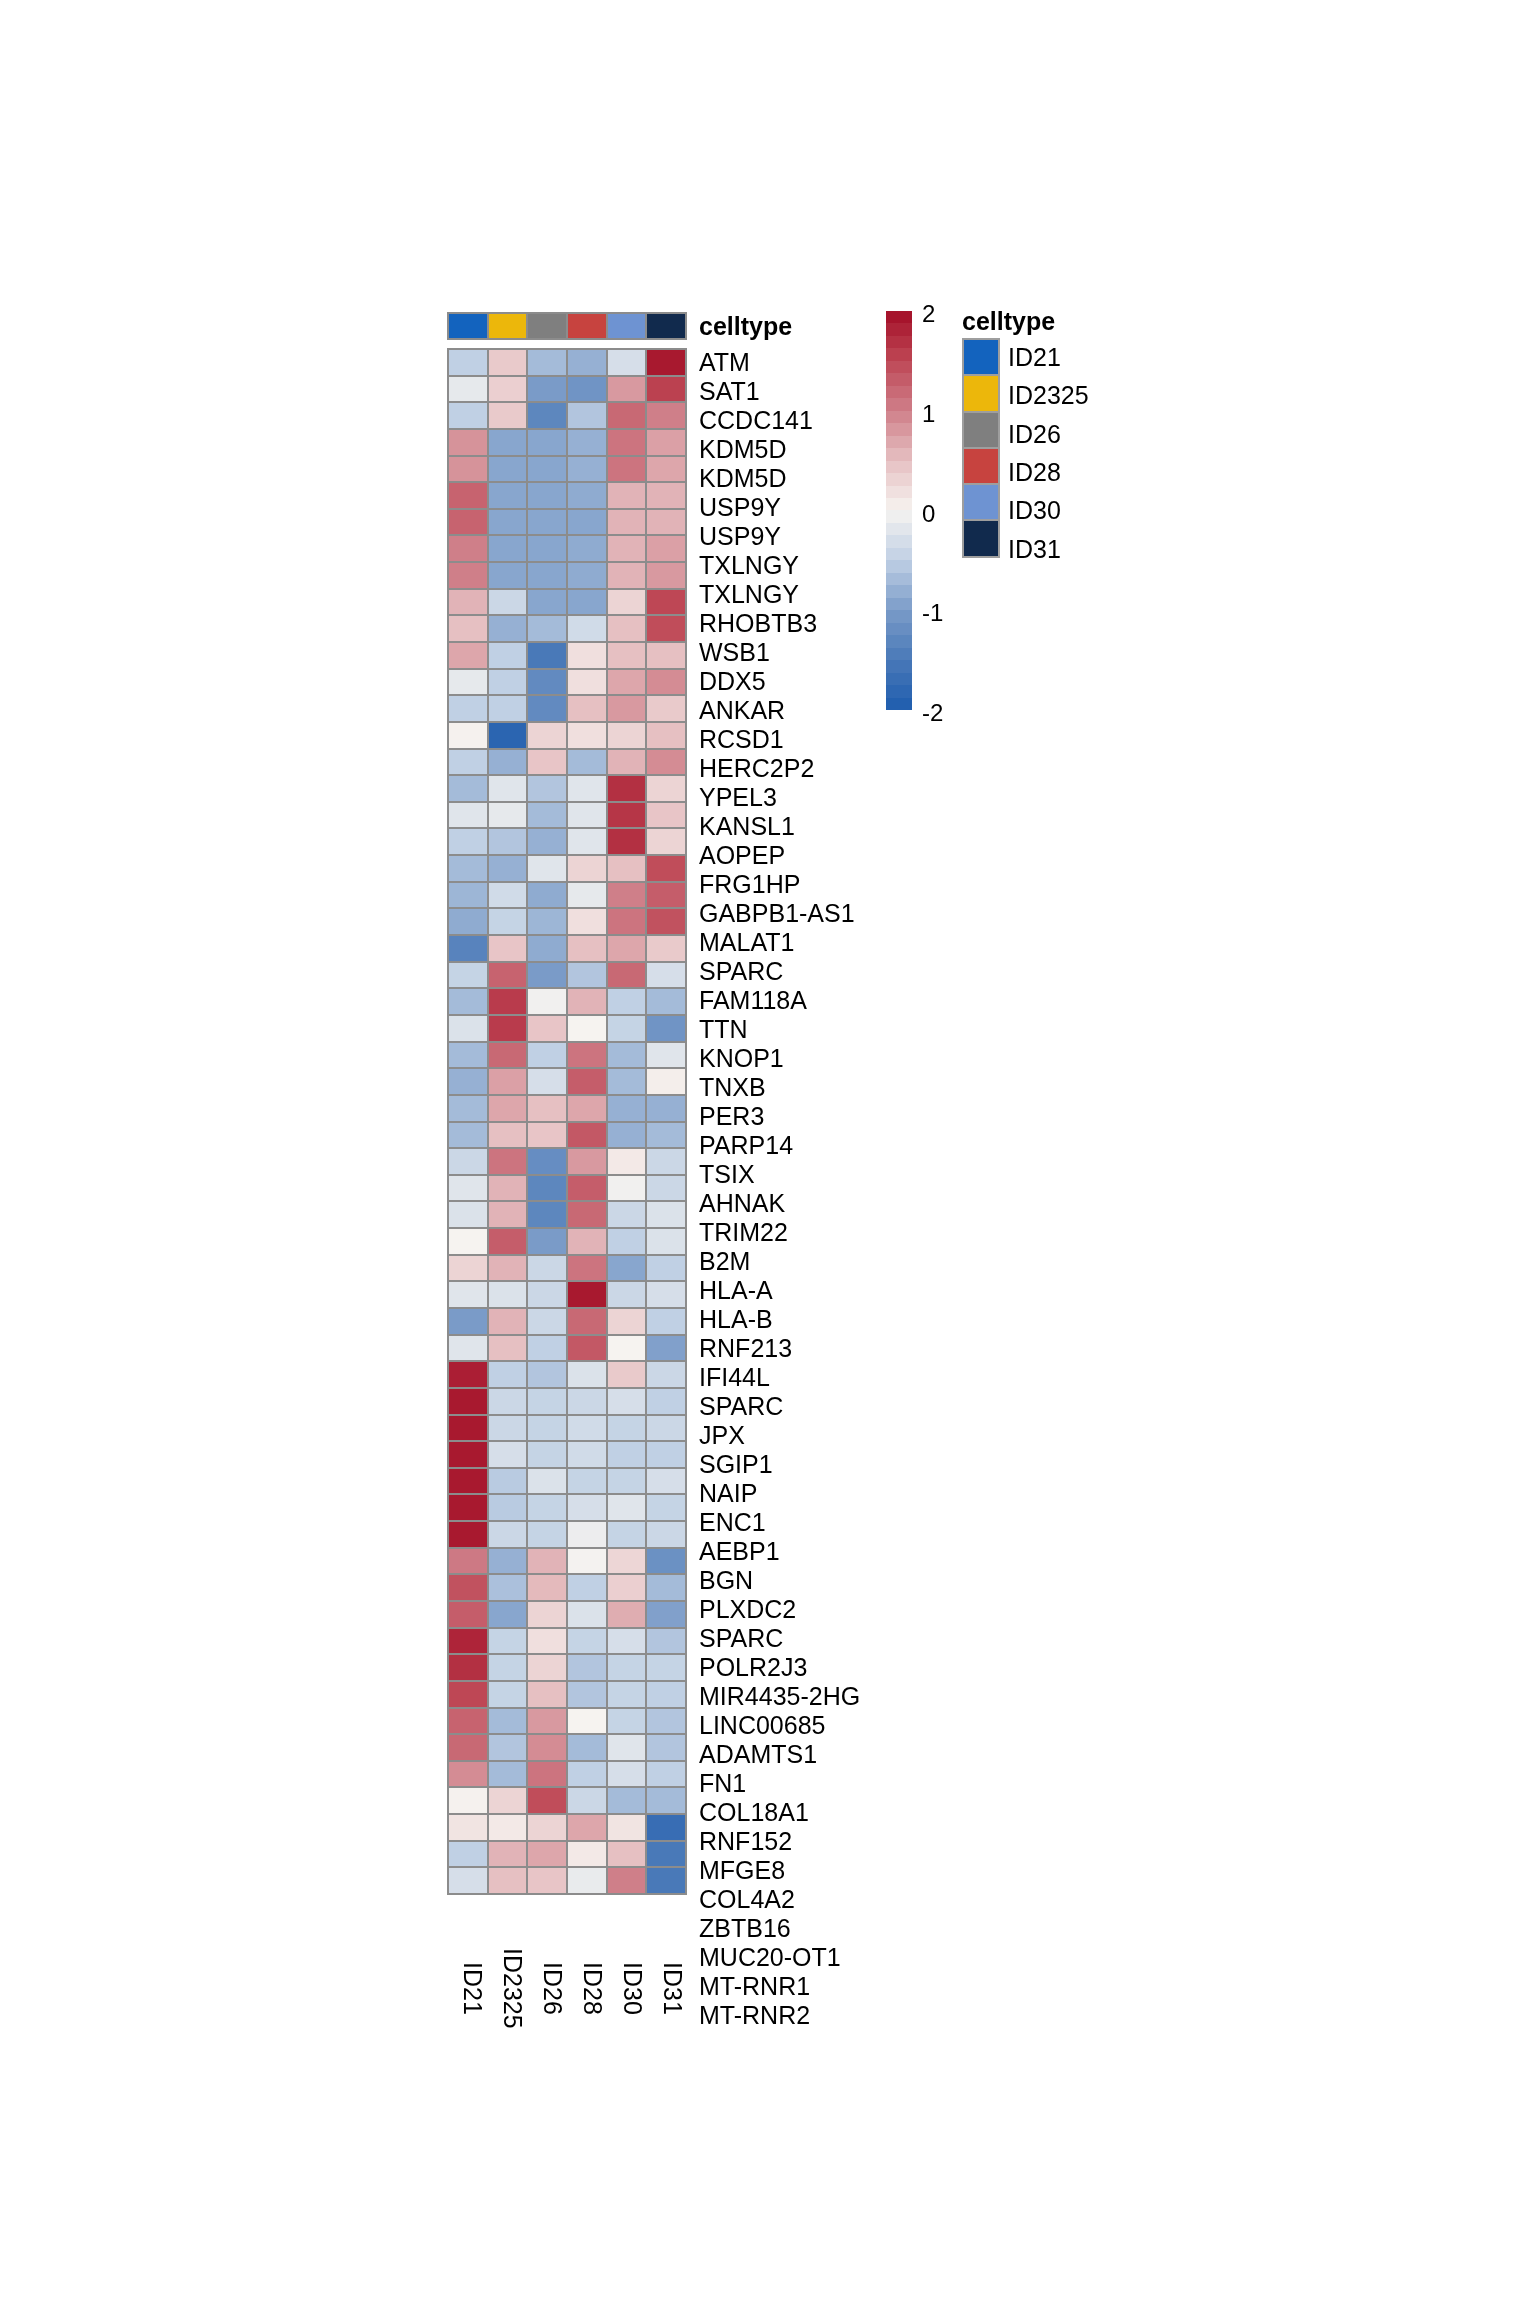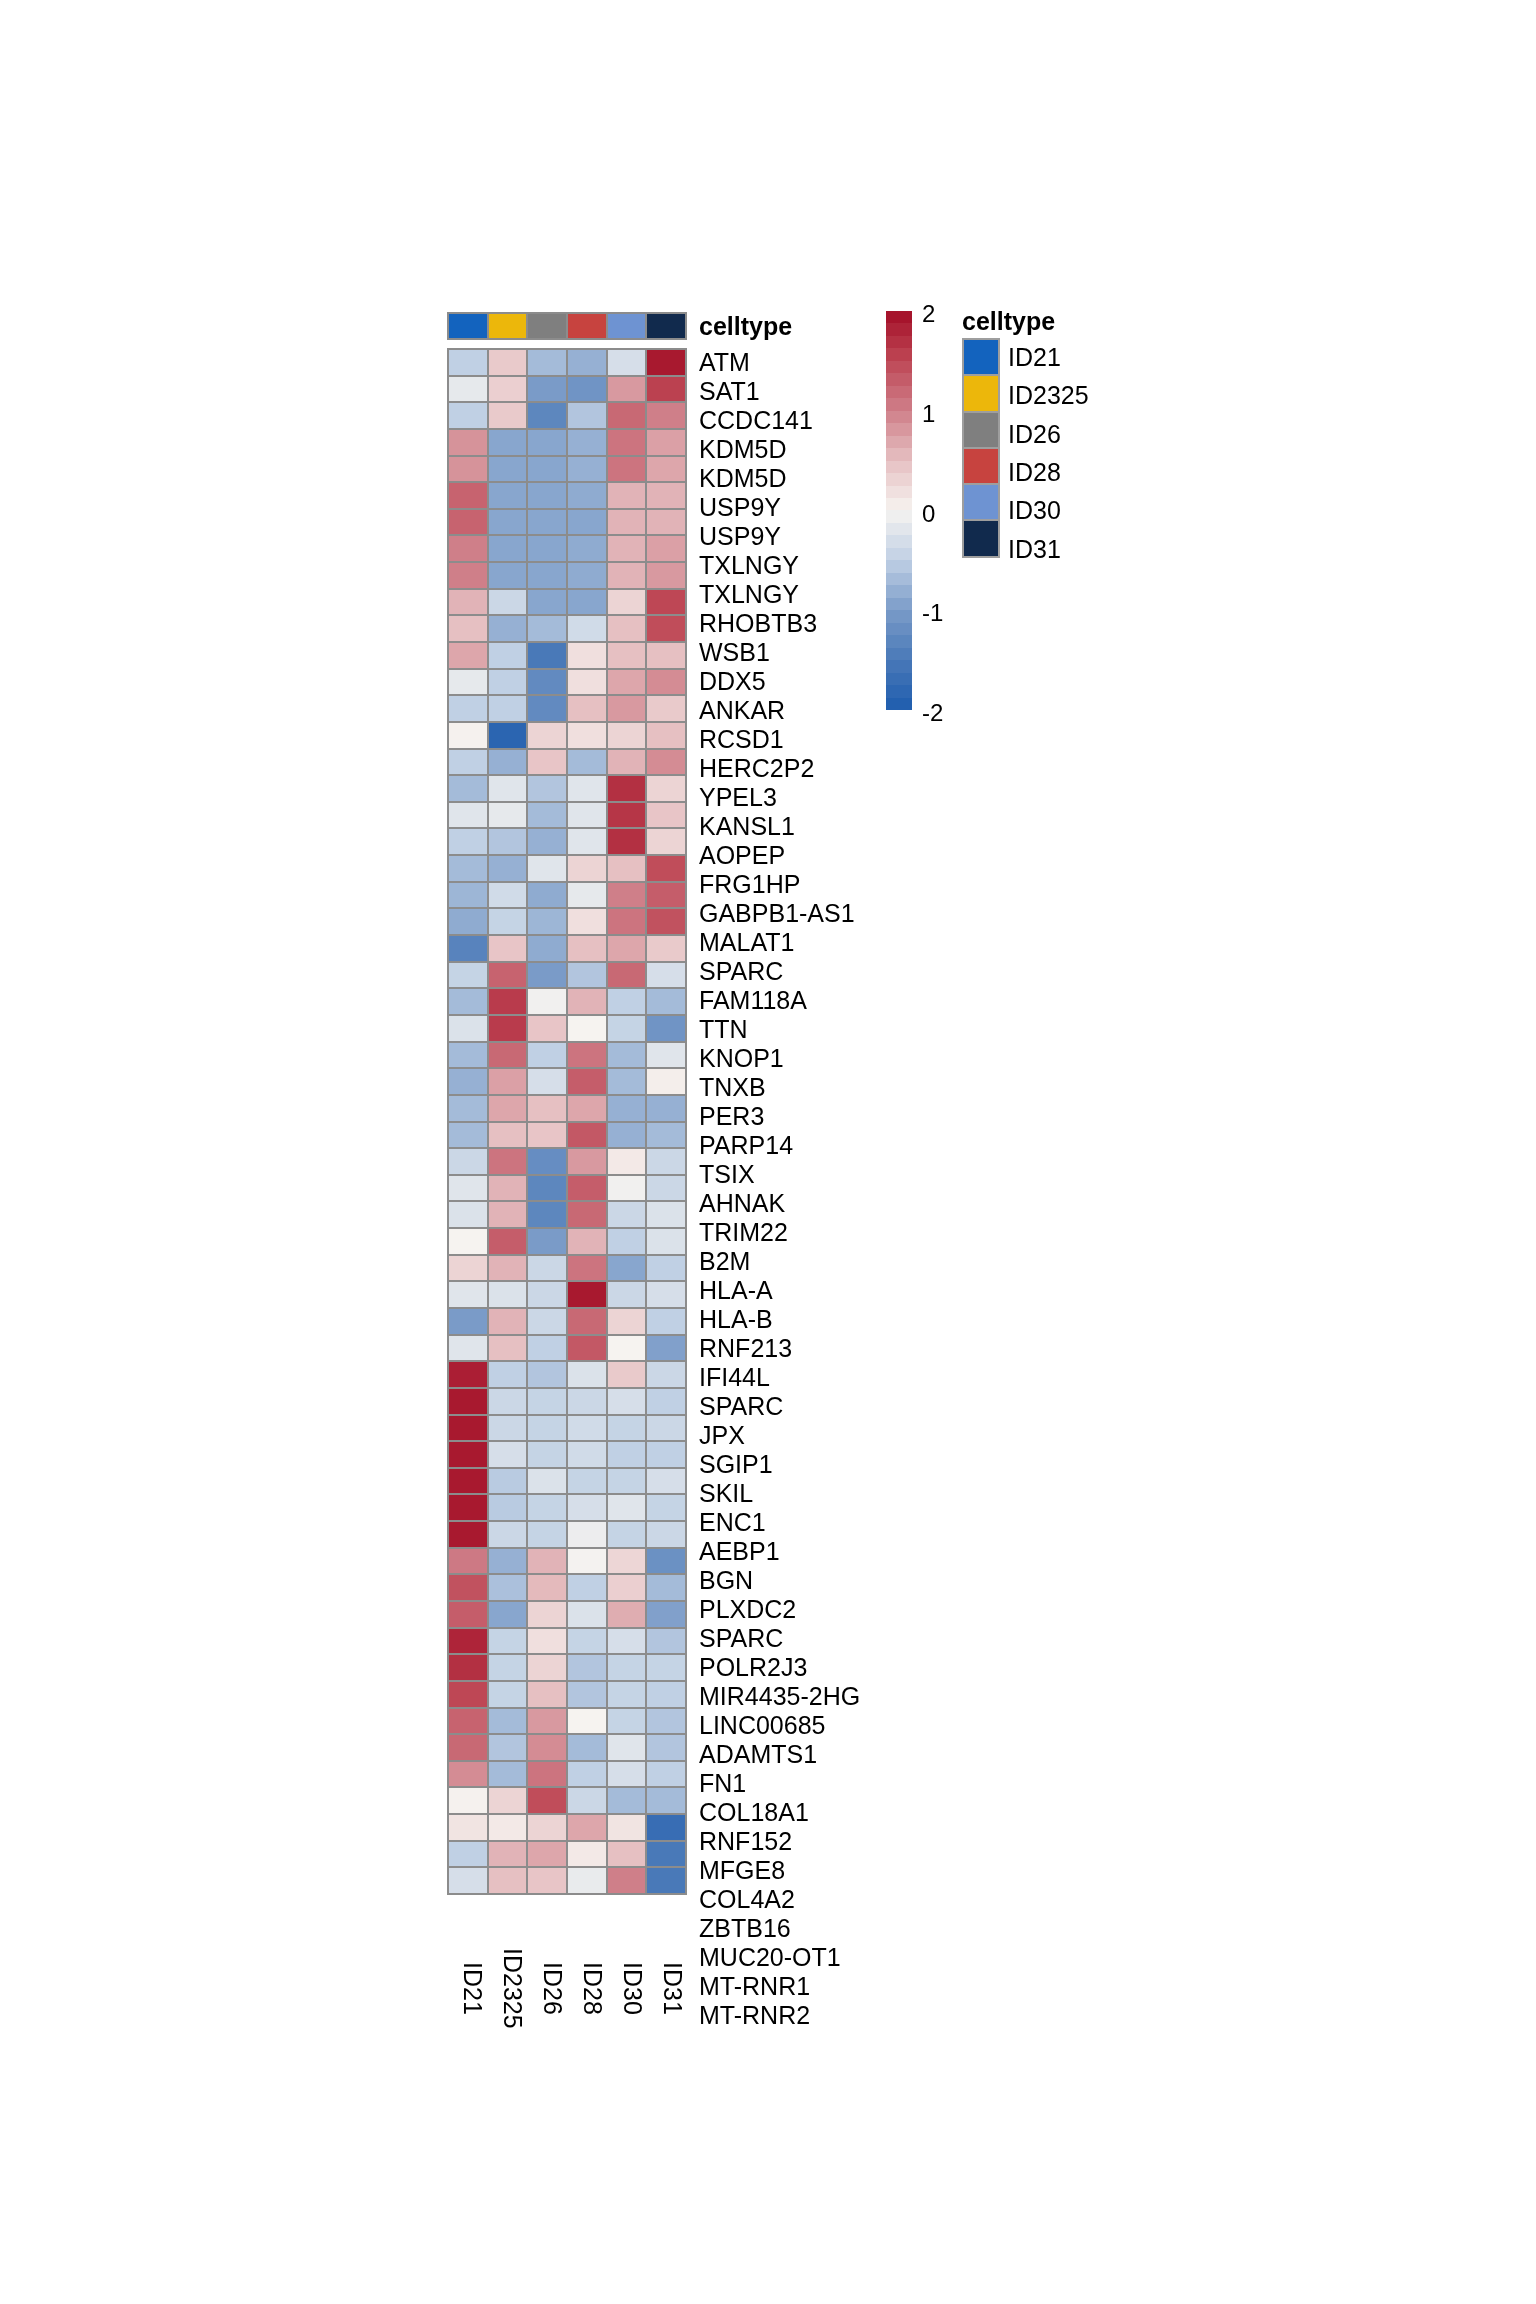--- a/index.html
+++ b/index.html
@@ -430,21 +430,21 @@
     <div class="row-label">AHNAK</div>
     <div class="row-label">TRIM22</div>
     <div class="row-label">B2M</div>
     <div class="row-label">HLA-A</div>
     <div class="row-label">HLA-B</div>
     <div class="row-label">RNF213</div>
     <div class="row-label">IFI44L</div>
     <div class="row-label">SPARC</div>
     <div class="row-label">JPX</div>
     <div class="row-label">SGIP1</div>
-    <div class="row-label">SKIL</div>
+    <div class="row-label">NAIP</div>
     <div class="row-label">ENC1</div>
     <div class="row-label">AEBP1</div>
     <div class="row-label">BGN</div>
     <div class="row-label">PLXDC2</div>
     <div class="row-label">SPARC</div>
     <div class="row-label">POLR2J3</div>
     <div class="row-label">MIR4435-2HG</div>
     <div class="row-label">LINC00685</div>
     <div class="row-label">ADAMTS1</div>
     <div class="row-label">FN1</div>

